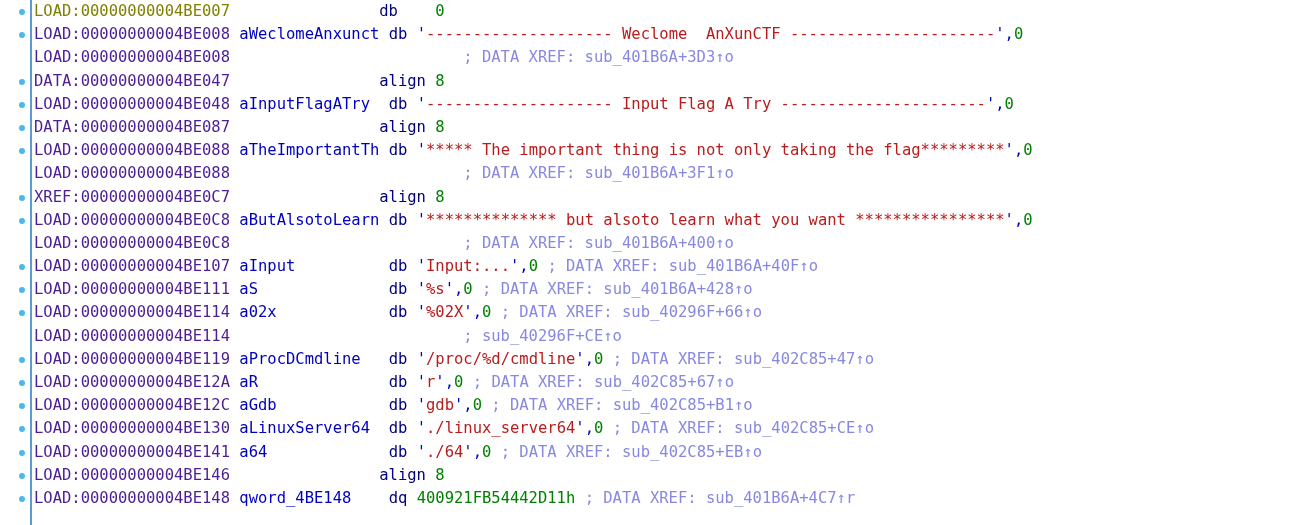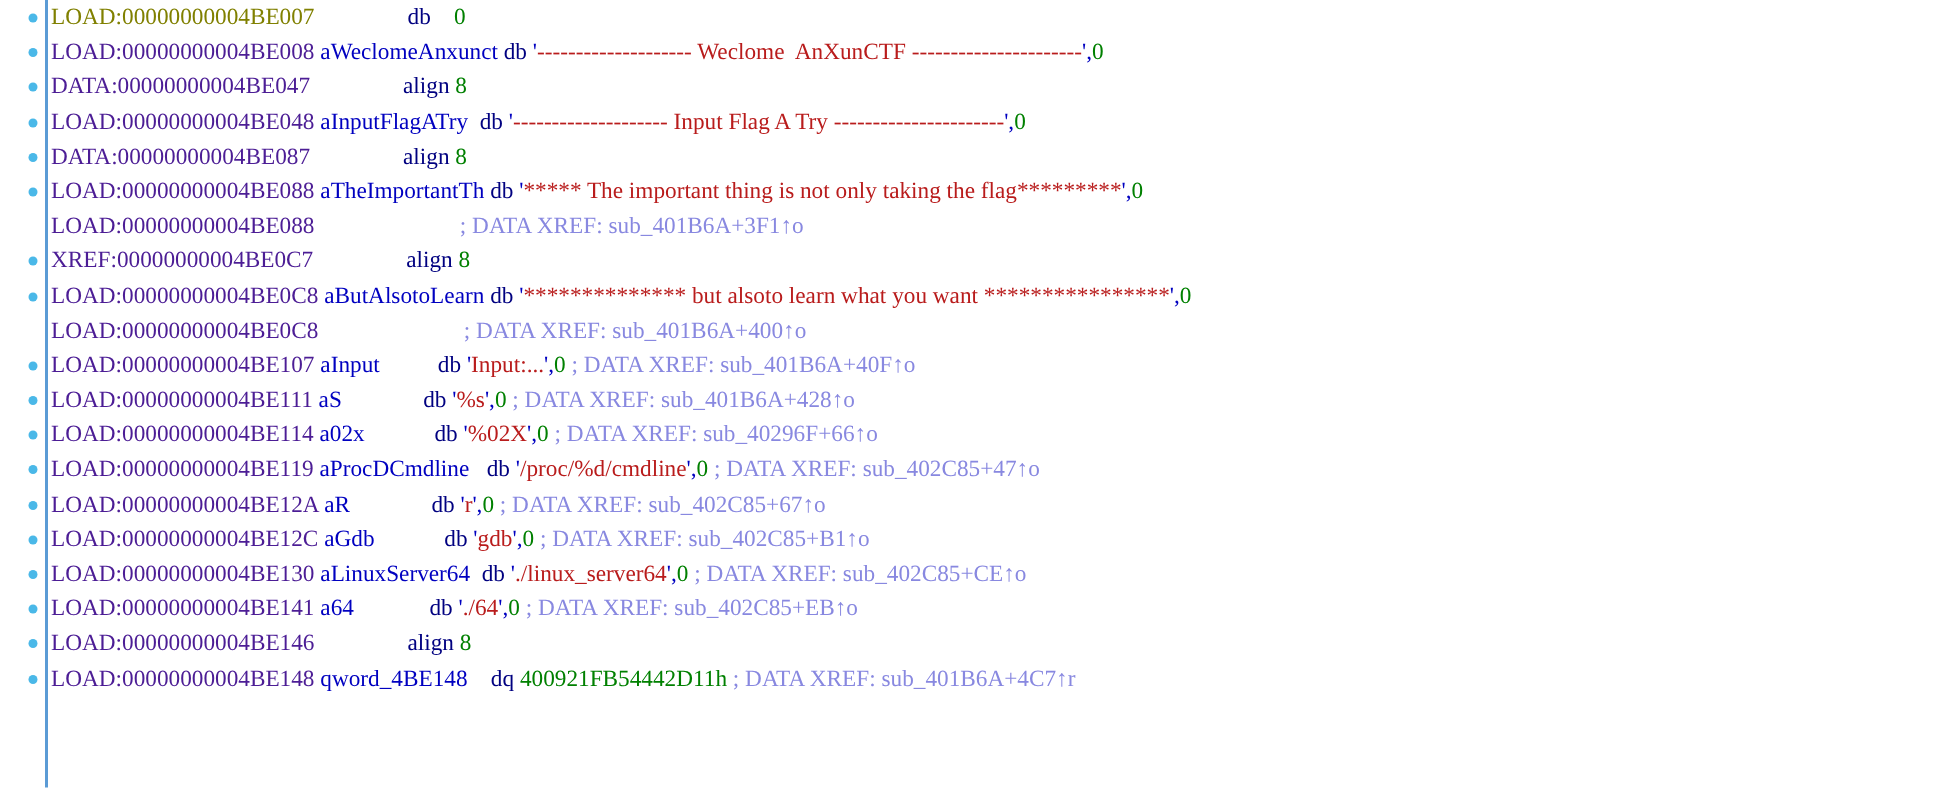--- a/index.html
+++ b/index.html
@@ -22,21 +22,20 @@
   }
 
   .rows{position:absolute;left:0;top:0;width:1301px;}
 
   .row{
     position:relative;
     height:23.2px;
     line-height:23.2px;
     white-space:pre;
     display:block;
-    font-family:Liberation Serif, serif;
   }
 
   .dot{
     position:absolute;left:19px;top:9px;
     width:6px;height:6px;border-radius:50%;
     background:#4ab8e8;
   }
 
   .line{
     position:absolute;left:34px;top:0;
@@ -58,31 +57,33 @@
 <body>
 
 <div id="view">
 
   <div class="gutter"></div>
   <div class="gutter-rule"></div>
 
   <div class="rows" id="rows">
       <div class="row"><span class="dot"></span><span class="line"><span class="addr cur">LOAD:00000000004BE007</span><span class="dim">                </span><span class="kw">db</span><span class="dim"> </span><span class="dim">   </span><span class="num">0</span></span></div>
       <div class="row"><span class="dot"></span><span class="line"><span class="addr">LOAD:00000000004BE008</span><span class="dim"> </span><span class="name">aWeclomeAnxunct</span><span class="dim"> </span><span class="kw">db</span><span class="dim"> </span><span class="punct">'</span><span class="str">-------------------- Weclome  AnXunCTF ----------------------</span><span class="punct">'</span><span class="punct">,</span><span class="num">0</span></span></div>
+      <div class="row"><span class="line"><span class="addr">LOAD:00000000004BE008</span><span class="dim">                         </span><span class="xref">; DATA XREF: sub_401B6A+3D3↑o</span></span></div>
       <div class="row"><span class="dot"></span><span class="line"><span class="addr">DATA:00000000004BE047</span><span class="dim">                </span><span class="kw">align</span><span class="dim"> </span><span class="num">8</span></span></div>
       <div class="row"><span class="dot"></span><span class="line"><span class="addr">LOAD:00000000004BE048</span><span class="dim"> </span><span class="name">aInputFlagATry</span><span class="dim">  </span><span class="kw">db</span><span class="dim"> </span><span class="punct">'</span><span class="str">-------------------- Input Flag A Try ----------------------</span><span class="punct">'</span><span class="punct">,</span><span class="num">0</span></span></div>
       <div class="row"><span class="dot"></span><span class="line"><span class="addr">DATA:00000000004BE087</span><span class="dim">                </span><span class="kw">align</span><span class="dim"> </span><span class="num">8</span></span></div>
       <div class="row"><span class="dot"></span><span class="line"><span class="addr">LOAD:00000000004BE088</span><span class="dim"> </span><span class="name">aTheImportantTh</span><span class="dim"> </span><span class="kw">db</span><span class="dim"> </span><span class="punct">'</span><span class="str">***** The important thing is not only taking the flag*********</span><span class="punct">'</span><span class="punct">,</span><span class="num">0</span></span></div>
       <div class="row"><span class="line"><span class="addr">LOAD:00000000004BE088</span><span class="dim">                         </span><span class="xref">; DATA XREF: sub_401B6A+3F1↑o</span></span></div>
       <div class="row"><span class="dot"></span><span class="line"><span class="addr">XREF:00000000004BE0C7</span><span class="dim">                </span><span class="kw">align</span><span class="dim"> </span><span class="num">8</span></span></div>
       <div class="row"><span class="dot"></span><span class="line"><span class="addr">LOAD:00000000004BE0C8</span><span class="dim"> </span><span class="name">aButAlsotoLearn</span><span class="dim"> </span><span class="kw">db</span><span class="dim"> </span><span class="punct">'</span><span class="str">************** but alsoto learn what you want ****************</span><span class="punct">'</span><span class="punct">,</span><span class="num">0</span></span></div>
       <div class="row"><span class="line"><span class="addr">LOAD:00000000004BE0C8</span><span class="dim">                         </span><span class="xref">; DATA XREF: sub_401B6A+400↑o</span></span></div>
       <div class="row"><span class="dot"></span><span class="line"><span class="addr">LOAD:00000000004BE107</span><span class="dim"> </span><span class="name">aInput</span><span class="dim">          </span><span class="kw">db</span><span class="dim"> </span><span class="punct">'</span><span class="str">Input:...</span><span class="punct">'</span><span class="punct">,</span><span class="num">0</span><span class="dim"> </span><span class="xref">; DATA XREF: sub_401B6A+40F↑o</span></span></div>
       <div class="row"><span class="dot"></span><span class="line"><span class="addr">LOAD:00000000004BE111</span><span class="dim"> </span><span class="name">aS</span><span class="dim">              </span><span class="kw">db</span><span class="dim"> </span><span class="punct">'</span><span class="str">%s</span><span class="punct">'</span><span class="punct">,</span><span class="num">0</span><span class="dim"> </span><span class="xref">; DATA XREF: sub_401B6A+428↑o</span></span></div>
       <div class="row"><span class="dot"></span><span class="line"><span class="addr">LOAD:00000000004BE114</span><span class="dim"> </span><span class="name">a02x</span><span class="dim">            </span><span class="kw">db</span><span class="dim"> </span><span class="punct">'</span><span class="str">%02X</span><span class="punct">'</span><span class="punct">,</span><span class="num">0</span><span class="dim"> </span><span class="xref">; DATA XREF: sub_40296F+66↑o</span></span></div>
+      <div class="row"><span class="line"><span class="addr">LOAD:00000000004BE114</span><span class="dim">                         </span><span class="xref">; sub_40296F+CE↑o</span></span></div>
       <div class="row"><span class="dot"></span><span class="line"><span class="addr">LOAD:00000000004BE119</span><span class="dim"> </span><span class="name">aProcDCmdline</span><span class="dim">   </span><span class="kw">db</span><span class="dim"> </span><span class="punct">'</span><span class="str">/proc/%d/cmdline</span><span class="punct">'</span><span class="punct">,</span><span class="num">0</span><span class="dim"> </span><span class="xref">; DATA XREF: sub_402C85+47↑o</span></span></div>
       <div class="row"><span class="dot"></span><span class="line"><span class="addr">LOAD:00000000004BE12A</span><span class="dim"> </span><span class="name">aR</span><span class="dim">              </span><span class="kw">db</span><span class="dim"> </span><span class="punct">'</span><span class="str">r</span><span class="punct">'</span><span class="punct">,</span><span class="num">0</span><span class="dim"> </span><span class="xref">; DATA XREF: sub_402C85+67↑o</span></span></div>
       <div class="row"><span class="dot"></span><span class="line"><span class="addr">LOAD:00000000004BE12C</span><span class="dim"> </span><span class="name">aGdb</span><span class="dim">            </span><span class="kw">db</span><span class="dim"> </span><span class="punct">'</span><span class="str">gdb</span><span class="punct">'</span><span class="punct">,</span><span class="num">0</span><span class="dim"> </span><span class="xref">; DATA XREF: sub_402C85+B1↑o</span></span></div>
       <div class="row"><span class="dot"></span><span class="line"><span class="addr">LOAD:00000000004BE130</span><span class="dim"> </span><span class="name">aLinuxServer64</span><span class="dim">  </span><span class="kw">db</span><span class="dim"> </span><span class="punct">'</span><span class="str">./linux_server64</span><span class="punct">'</span><span class="punct">,</span><span class="num">0</span><span class="dim"> </span><span class="xref">; DATA XREF: sub_402C85+CE↑o</span></span></div>
       <div class="row"><span class="dot"></span><span class="line"><span class="addr">LOAD:00000000004BE141</span><span class="dim"> </span><span class="name">a64</span><span class="dim">             </span><span class="kw">db</span><span class="dim"> </span><span class="punct">'</span><span class="str">./64</span><span class="punct">'</span><span class="punct">,</span><span class="num">0</span><span class="dim"> </span><span class="xref">; DATA XREF: sub_402C85+EB↑o</span></span></div>
       <div class="row"><span class="dot"></span><span class="line"><span class="addr">LOAD:00000000004BE146</span><span class="dim">                </span><span class="kw">align</span><span class="dim"> </span><span class="num">8</span></span></div>
       <div class="row"><span class="dot"></span><span class="line"><span class="addr">LOAD:00000000004BE148</span><span class="dim"> </span><span class="name">qword_4BE148</span><span class="dim">    </span><span class="kw">dq</span><span class="dim"> </span><span class="num">400921FB54442D11h</span><span class="dim"> </span><span class="xref">; DATA XREF: sub_401B6A+4C7↑r</span></span></div>
     </div>
 
 </div>

